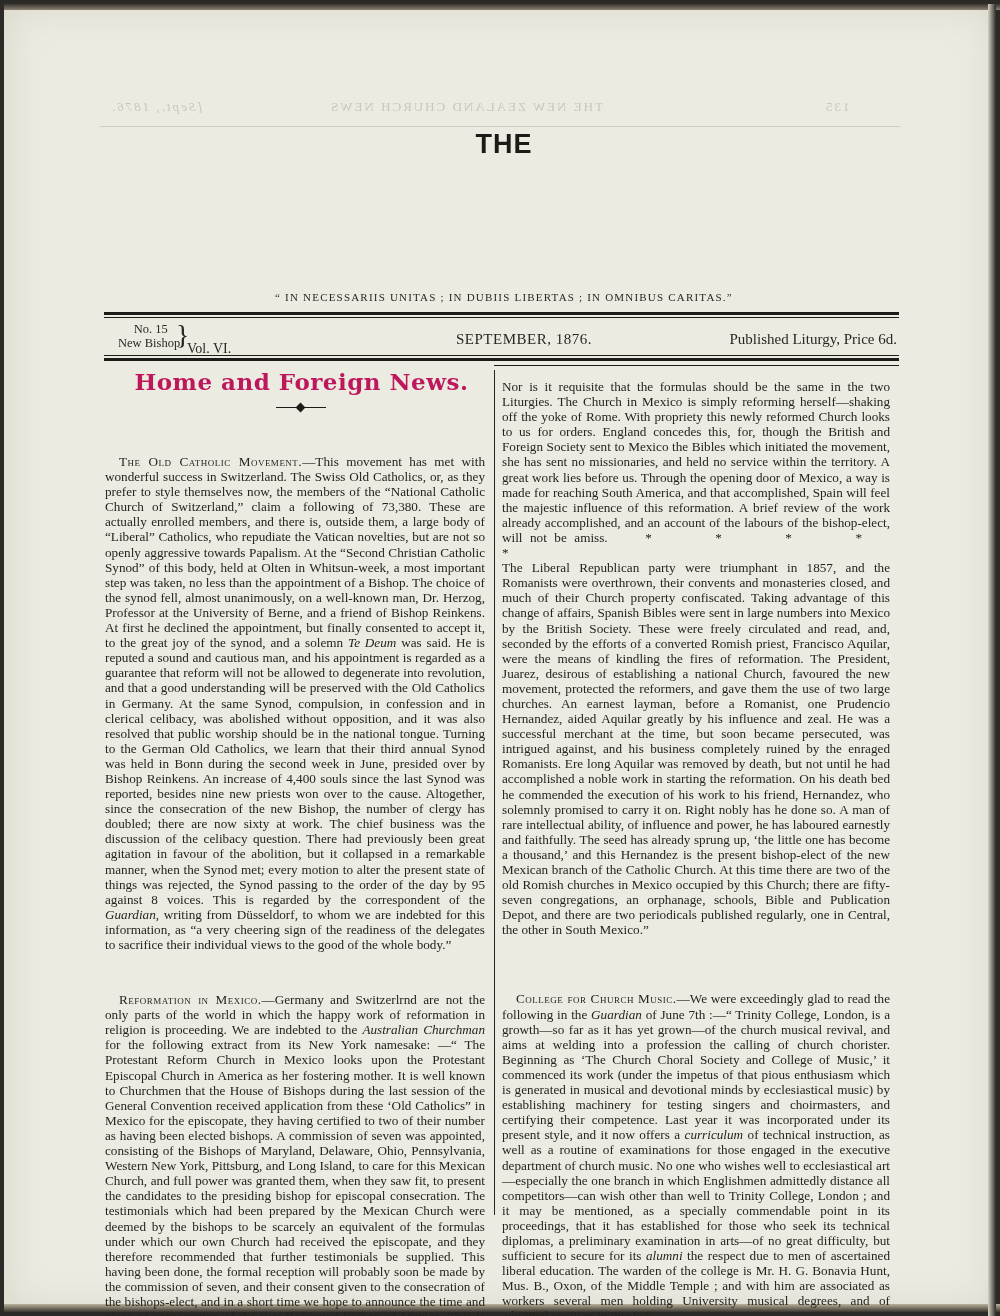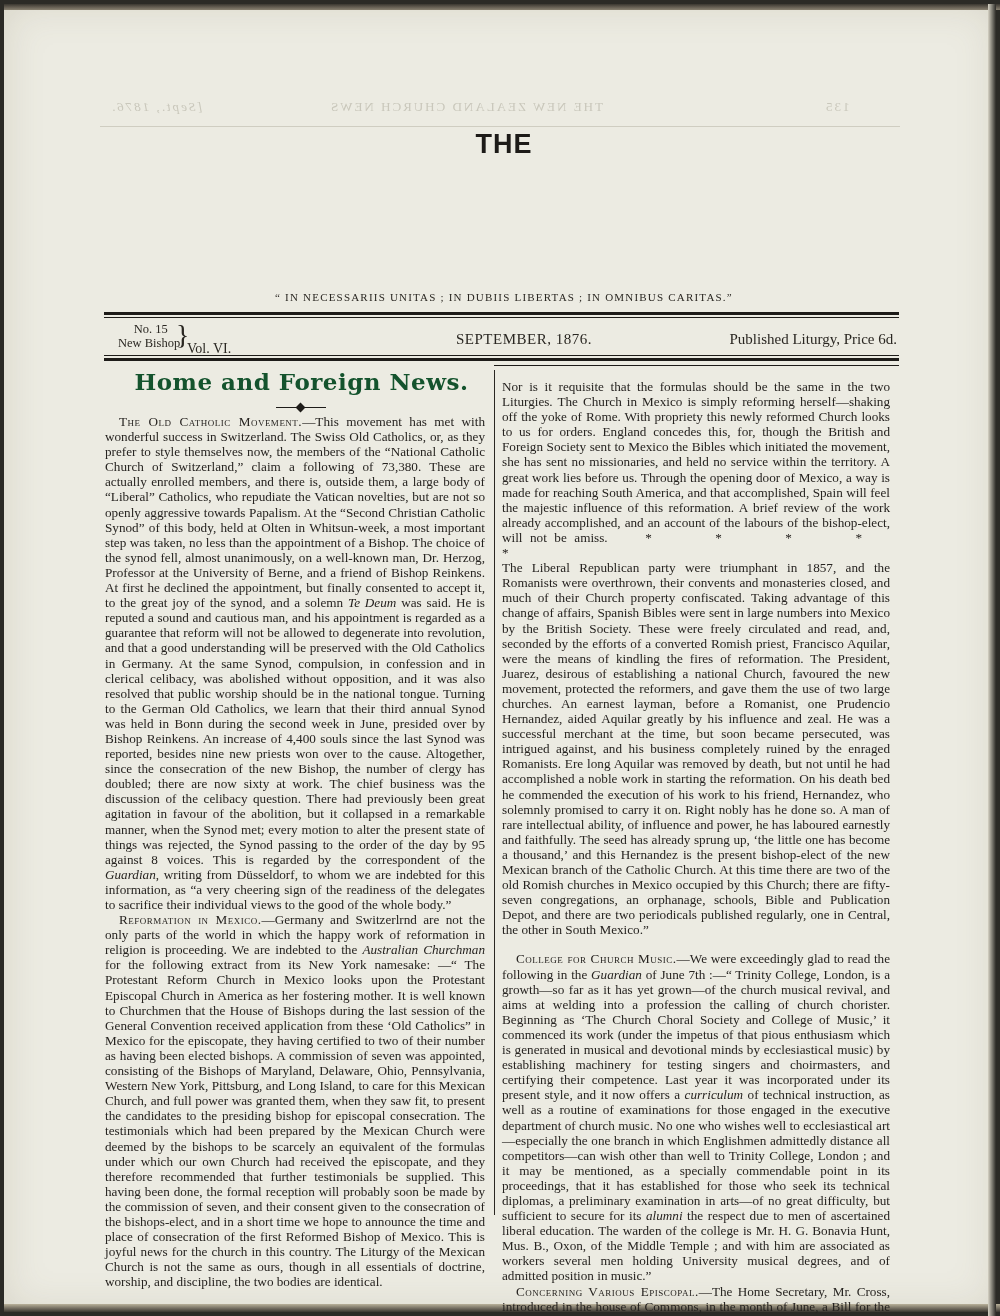--- a/index.html
+++ b/index.html
@@ -43,35 +43,35 @@
   .issue-no { position: absolute; left: 14px; top: 0; text-align: center; line-height: 14px; font-size: 12.5px; }
   .issue-brace { position: absolute; left: 72px; top: 0; font-size: 28px; line-height: 26px; color: #2a2722; }
   .issue-vol { position: absolute; left: 83px; top: 19px; font-size: 14px; }
   .issue-date { position: absolute; left: 320px; top: 9px; font-size: 15px; letter-spacing: 0.5px; margin-left: 32px; }
   .issue-price { position: absolute; right: 2px; top: 9px; font-size: 15px; }
 
   .col-divider { position: absolute; left: 490px; top: 366px; width: 1px; height: 845px; background: #2a2722; }
 
   .section-heading {
     position: absolute; left: 110px; top: 364px; width: 375px; text-align: center;
-    font-family: "DejaVu Serif", serif; font-weight: bold; font-size: 23px; color: #14532d;
+    font-family: "DejaVu Serif", serif; font-weight: bold; font-size: 23px; color: #be185d;
     letter-spacing: 0.5px;
   }
   .ornament { position: absolute; left: 272px; top: 400px; width: 50px; height: 8px; }
   .ornament .line { position: absolute; top: 3px; left: 0; width: 50px; height: 1px; background: #1e1c19; }
   .ornament .dot { position: absolute; top: 0; left: 21px; width: 7px; height: 7px; background: #1e1c19; transform: rotate(45deg); }
 
   .column {
     position: absolute; font-size: 13.2px; line-height: 15.1px; text-align: justify;
     color: #262320; hyphens: manual;
   }
   .col-left { left: 101px; top: 410px; width: 380px; }
   .col-right { left: 498px; top: 375px; width: 388px; }
   .column p { margin: 0; text-indent: 0; }
-  .column p.indent { text-indent: 14px; }
+  .column p.indent { text-indent: 14px; margin-top: 40px; }
   .column .sc { font-variant: small-caps; letter-spacing: 0.5px; }
   .column i { font-style: italic; }
   .column .stars { letter-spacing: 28px; padding-left: 30px; }
   .gap { height: 14px; }
 
   .edge-top { position: absolute; left: 0; top: 0; width: 1000px; height: 6px; background: linear-gradient(#3a3630,#8a8272); }
   .edge-bottom { position: absolute; left: 0; bottom: 0; width: 1000px; height: 8px; background: linear-gradient(#b9b19a,#3a3630); }
   .edge-right { position: absolute; right: 0; top: 0; width: 8px; height: 1316px; background: linear-gradient(90deg,#d7d3c5,#2b2a26); }
 </style>
 </head>

